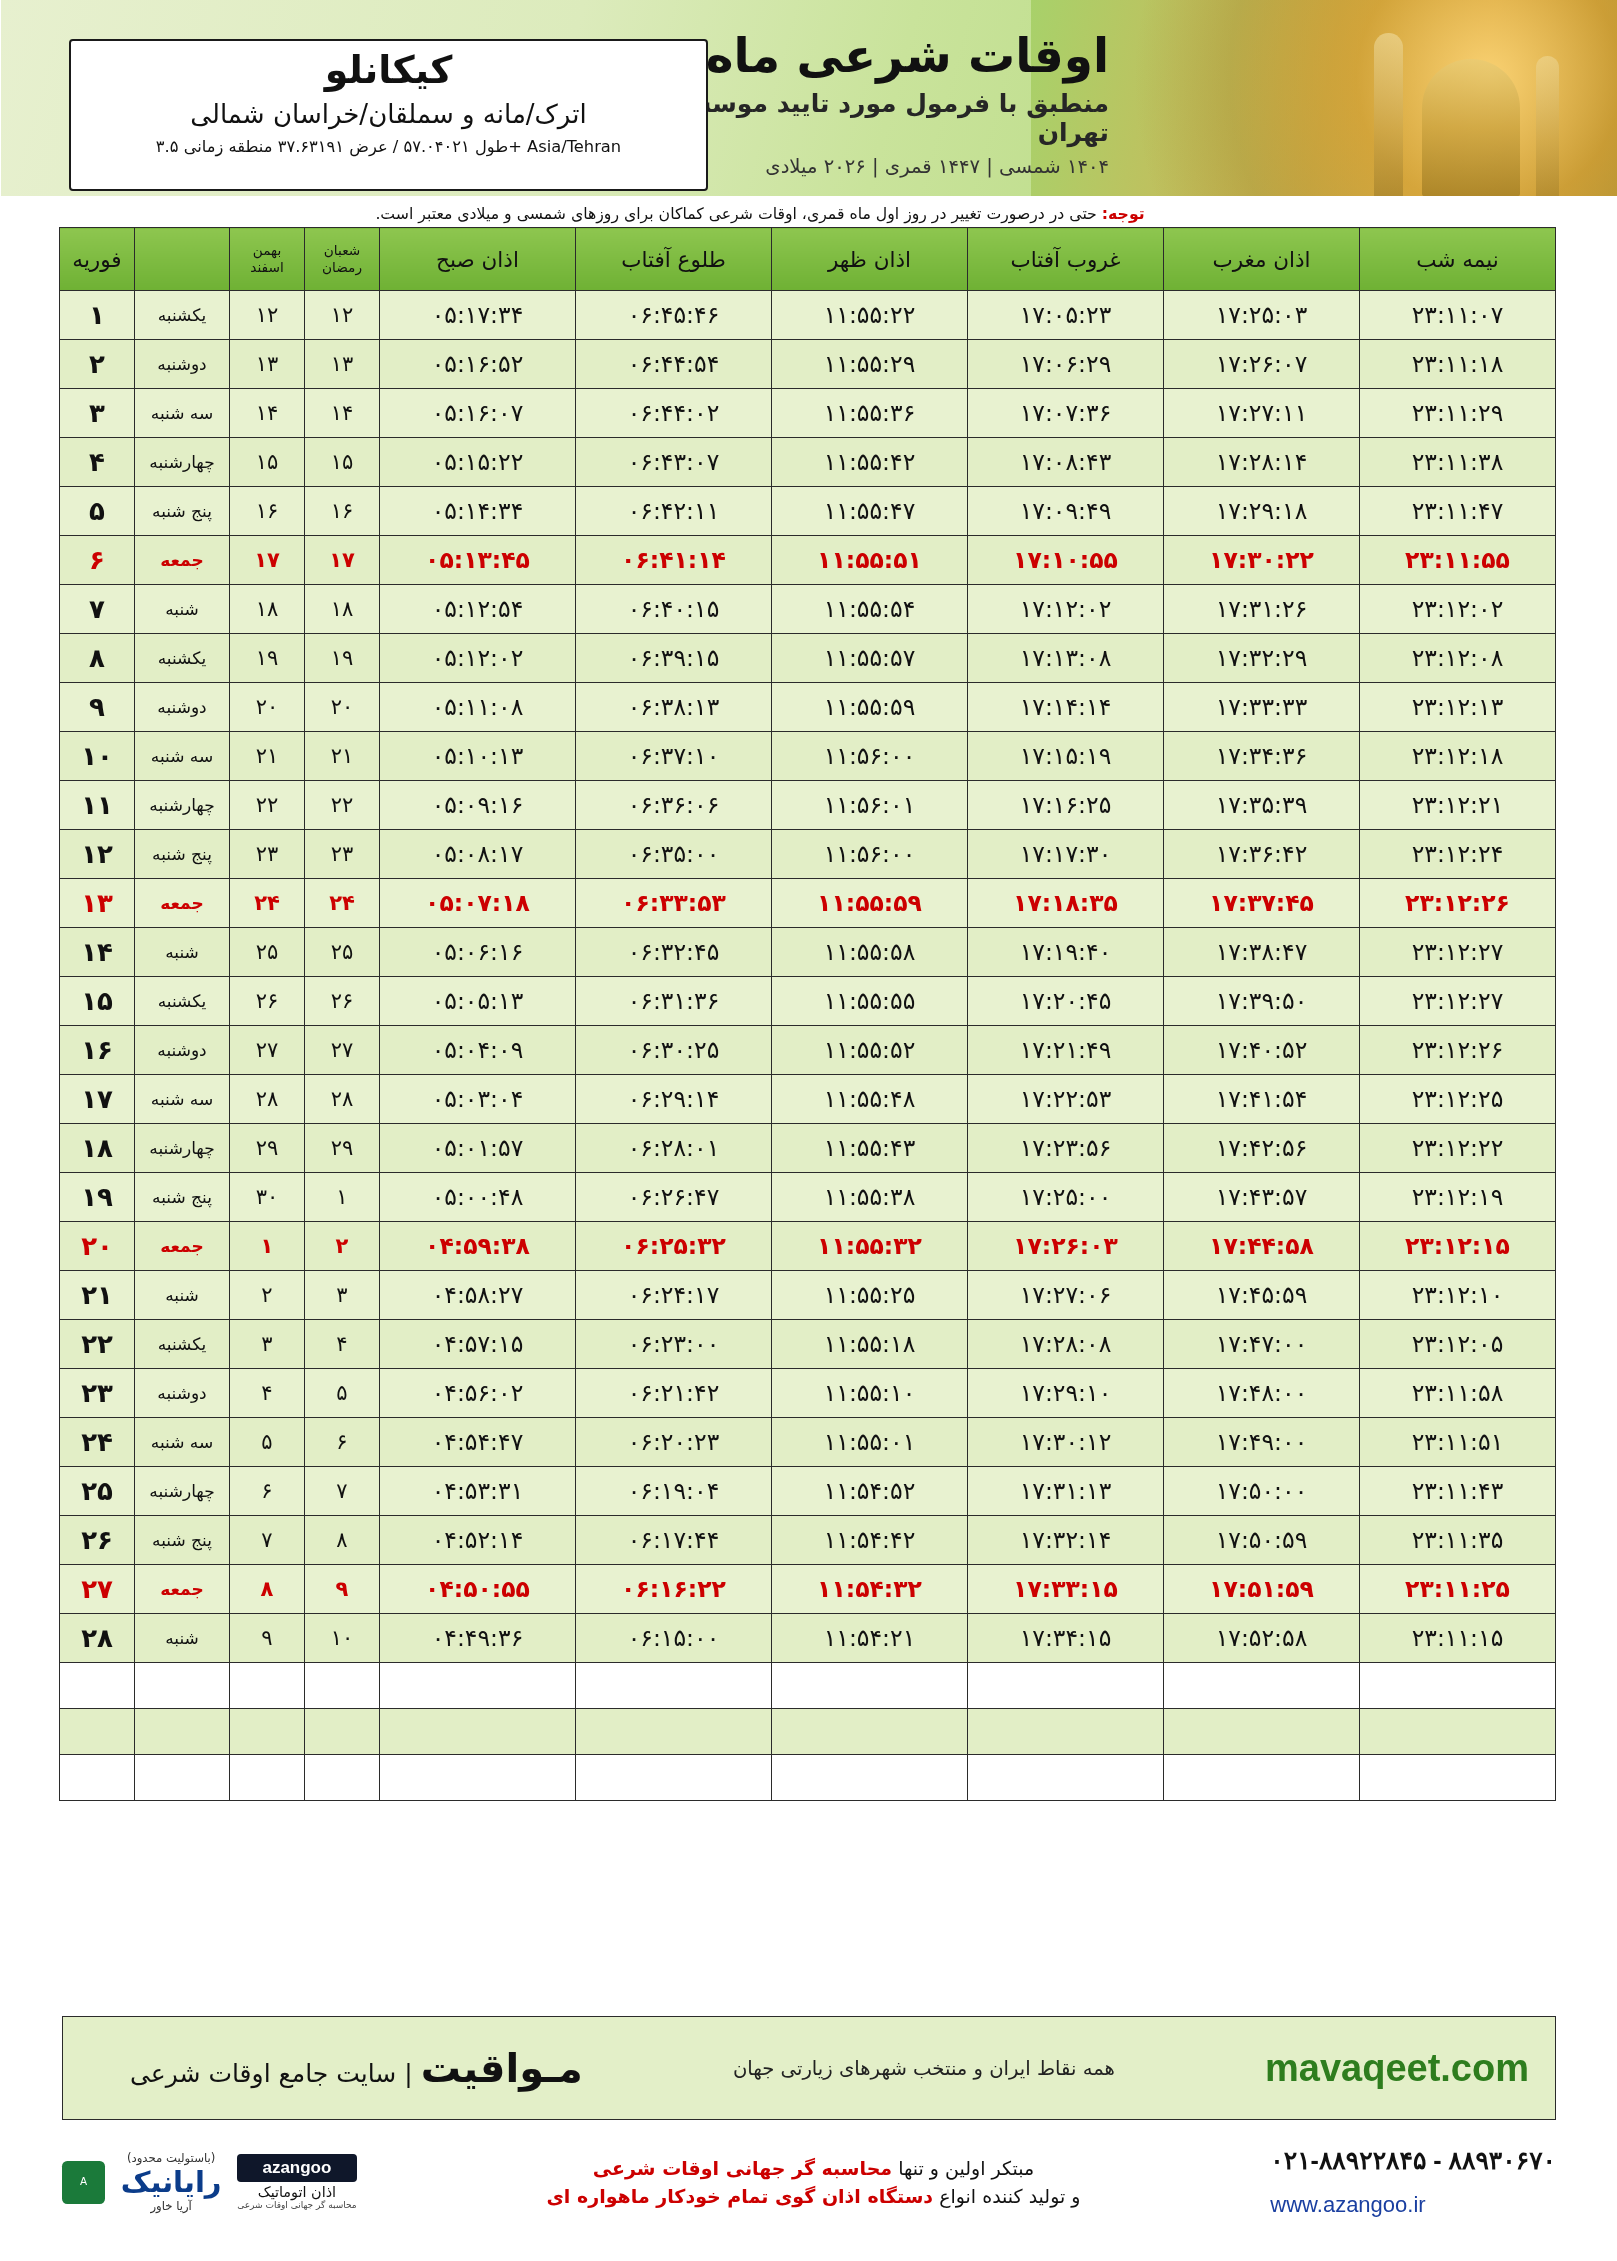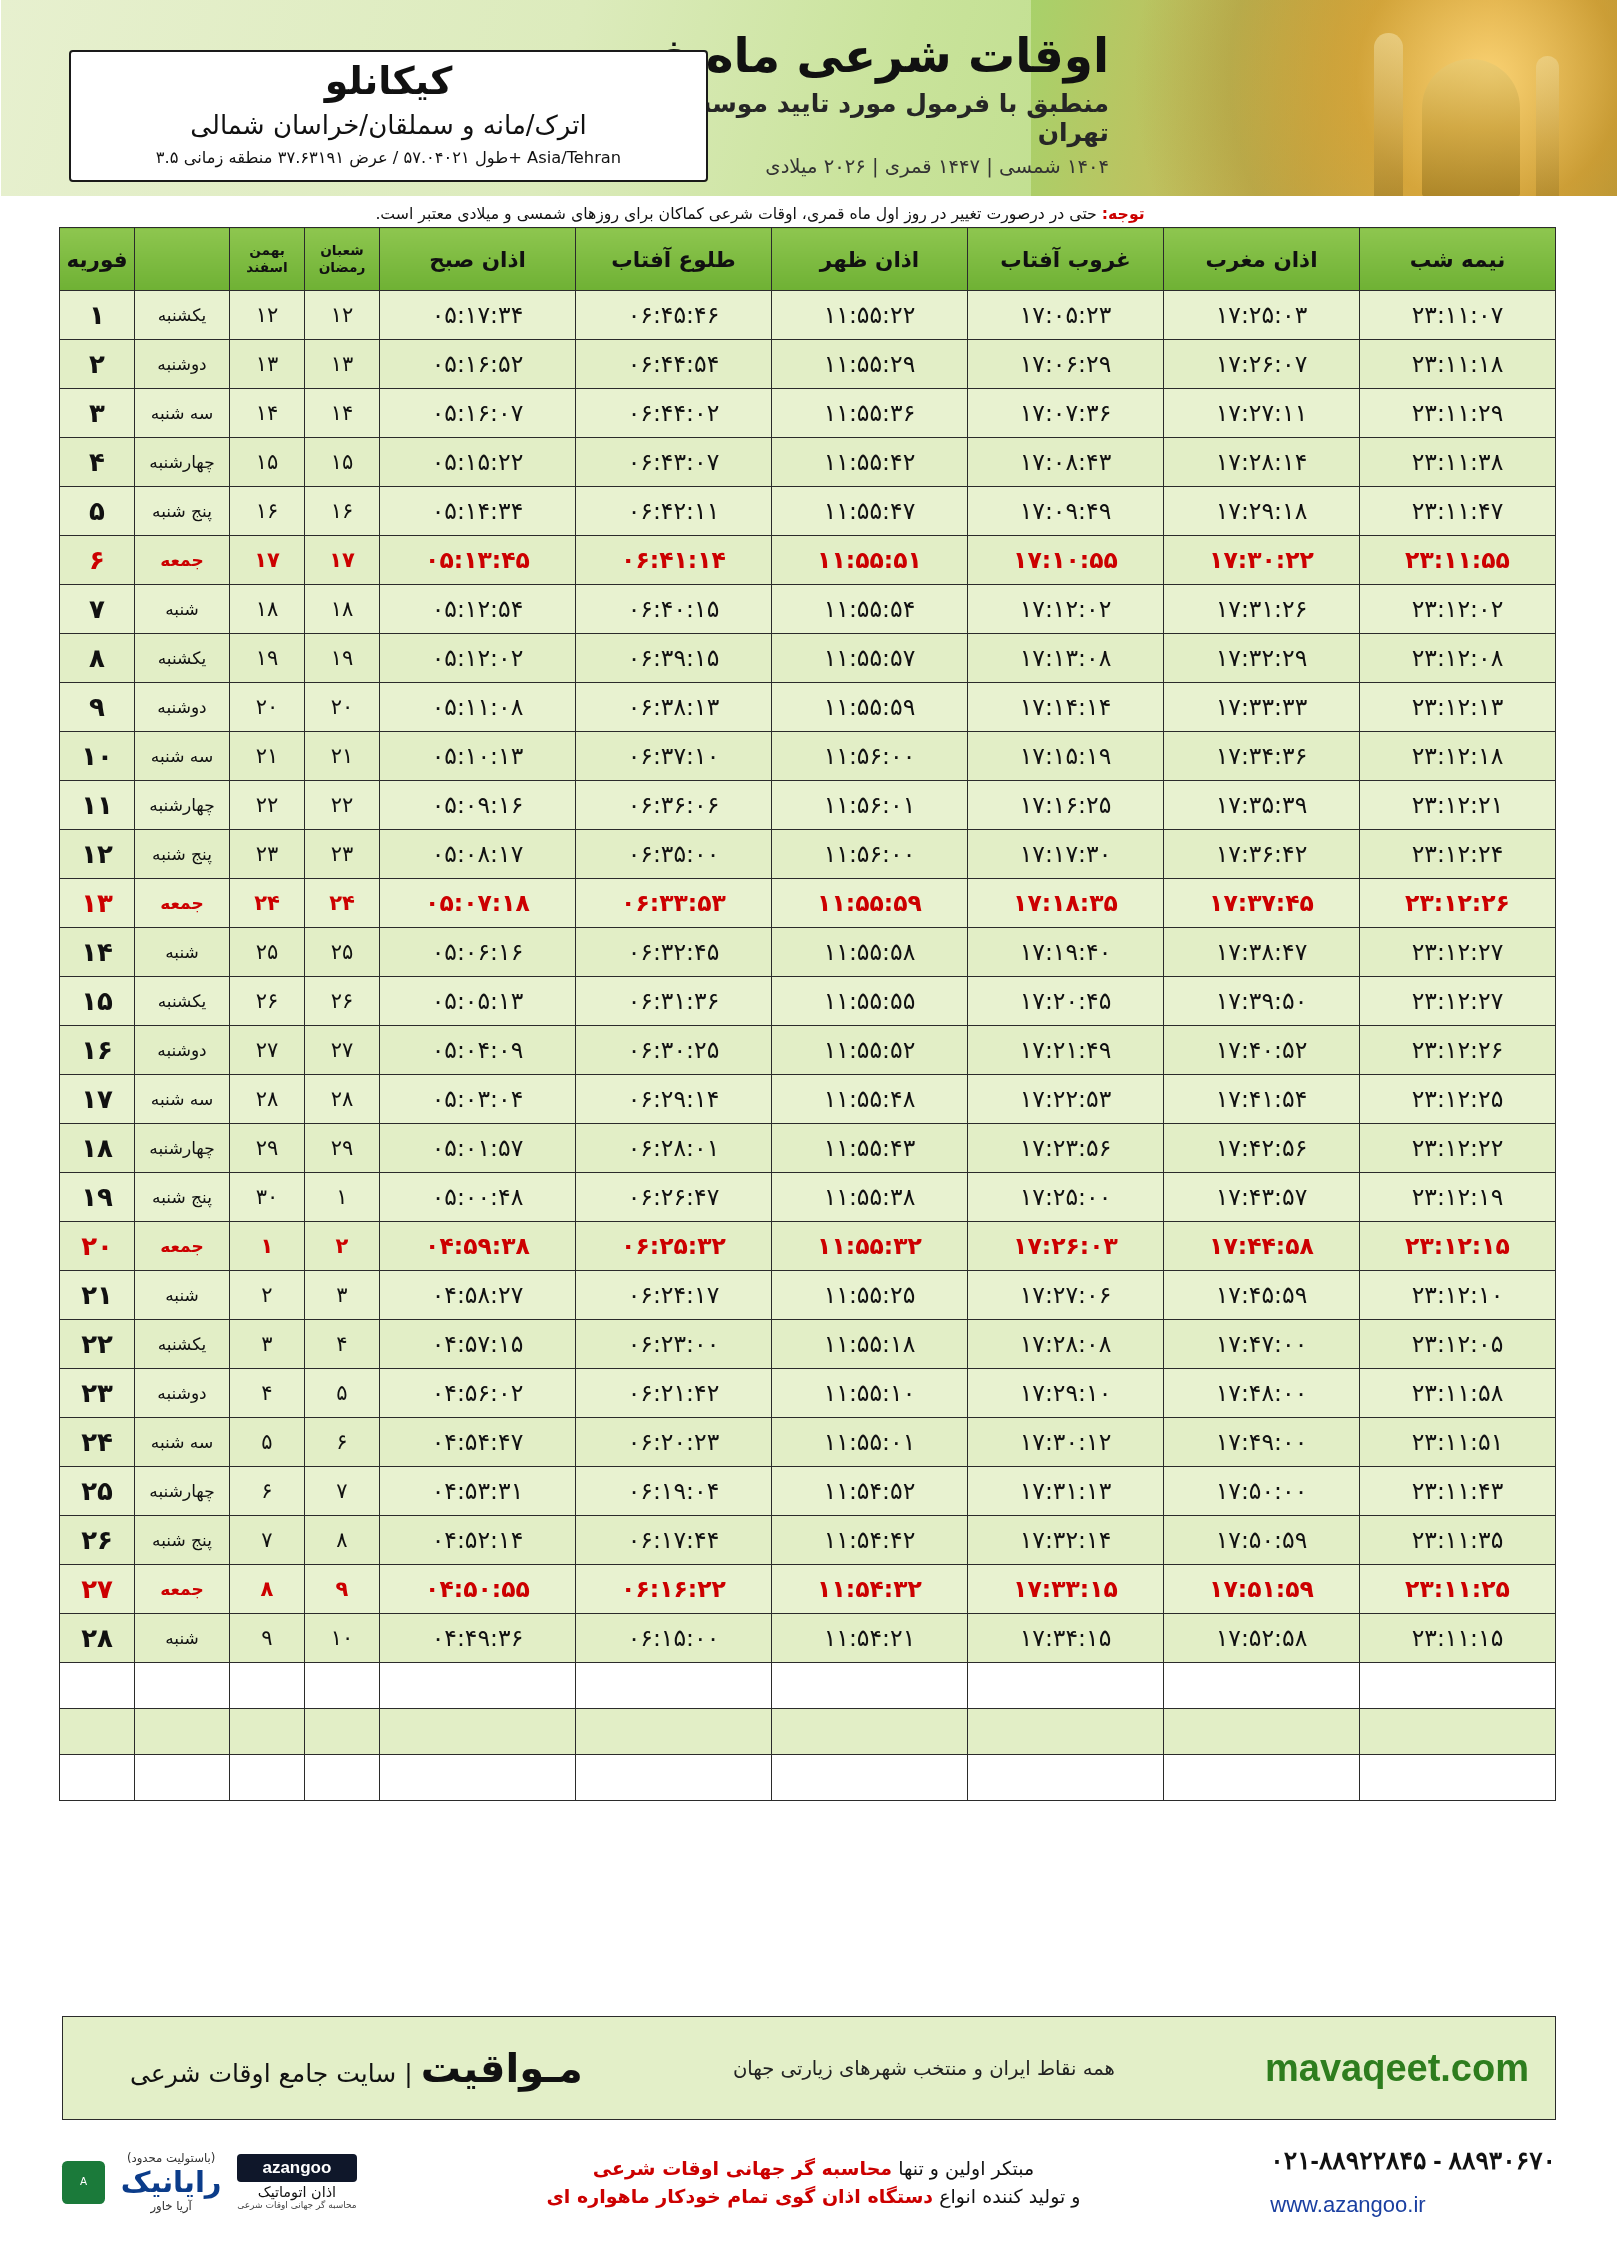--- a/index.html
+++ b/index.html
@@ -48,21 +48,21 @@
   }
   .sub-title {
     font-size:25px; font-weight:bold; color:#262626; margin-top:9px;
   }
   .sub-title2 {
     font-size:19.6px; color:#333; margin-top:7.8px;
   }
 
   
   .city-box {
-    position:absolute; left:69px; top:50px; width:639px; height:132px;
+    position:absolute; left:69px; top:39px; width:639px; height:152px;
     background:#ffffff; border:2px solid #1a1a1a; border-radius:3.9px;
     text-align:center; box-sizing:border-box; padding-top:9px;
   }
   .city-name { font-size:38px; font-weight:bold; color:#111; line-height:1.1; }
   .city-sub { font-size:26px; color:#111; margin-top:7px; }
   .city-coord { font-size:16.3px; color:#111; margin-top:7.8px; direction:ltr; }
 
   
   .note-line {
     position:absolute; top:204px; left:0; width:1520px; text-align:center;
@@ -70,21 +70,21 @@
   }
   .note-label { color:#cc0000; font-weight:bold; }
 
   
   .table-wrap {
     position:absolute; top:227px; left:62px; width:1494px;
   }
   table { border-collapse:collapse; width:1494px; table-layout:fixed; }
   th, td { border:1.3px solid #2b2b2b; text-align:center; }
   thead th {
-    background:#7bbd3f; color:#111; font-size:21.5px; font-weight:bold; height:57px;
+    background:#7bbd3f; color:#111; font-size:21.5px; font-weight:normal; height:57px;
     background:linear-gradient(180deg,#8ec64f 0%, #6fb134 100%);
   }
   thead th.hijri-head { font-size:13.7px; line-height:1.25; padding:2.6px 0; }
   tbody td { height:46px; font-size:23.5px; color:#111; background:#e8f2d0; }
   tbody tr:nth-child(even) td { background:#e2eec6; }
   td.day-name { font-size:17px; }
   td.greg { font-size:26px; font-weight:bold; }
   td.hijri { font-size:21px; }
   tr.friday td { color:#cc0000; font-weight:bold; }
   tr.friday td.day-name { color:#cc0000; }

